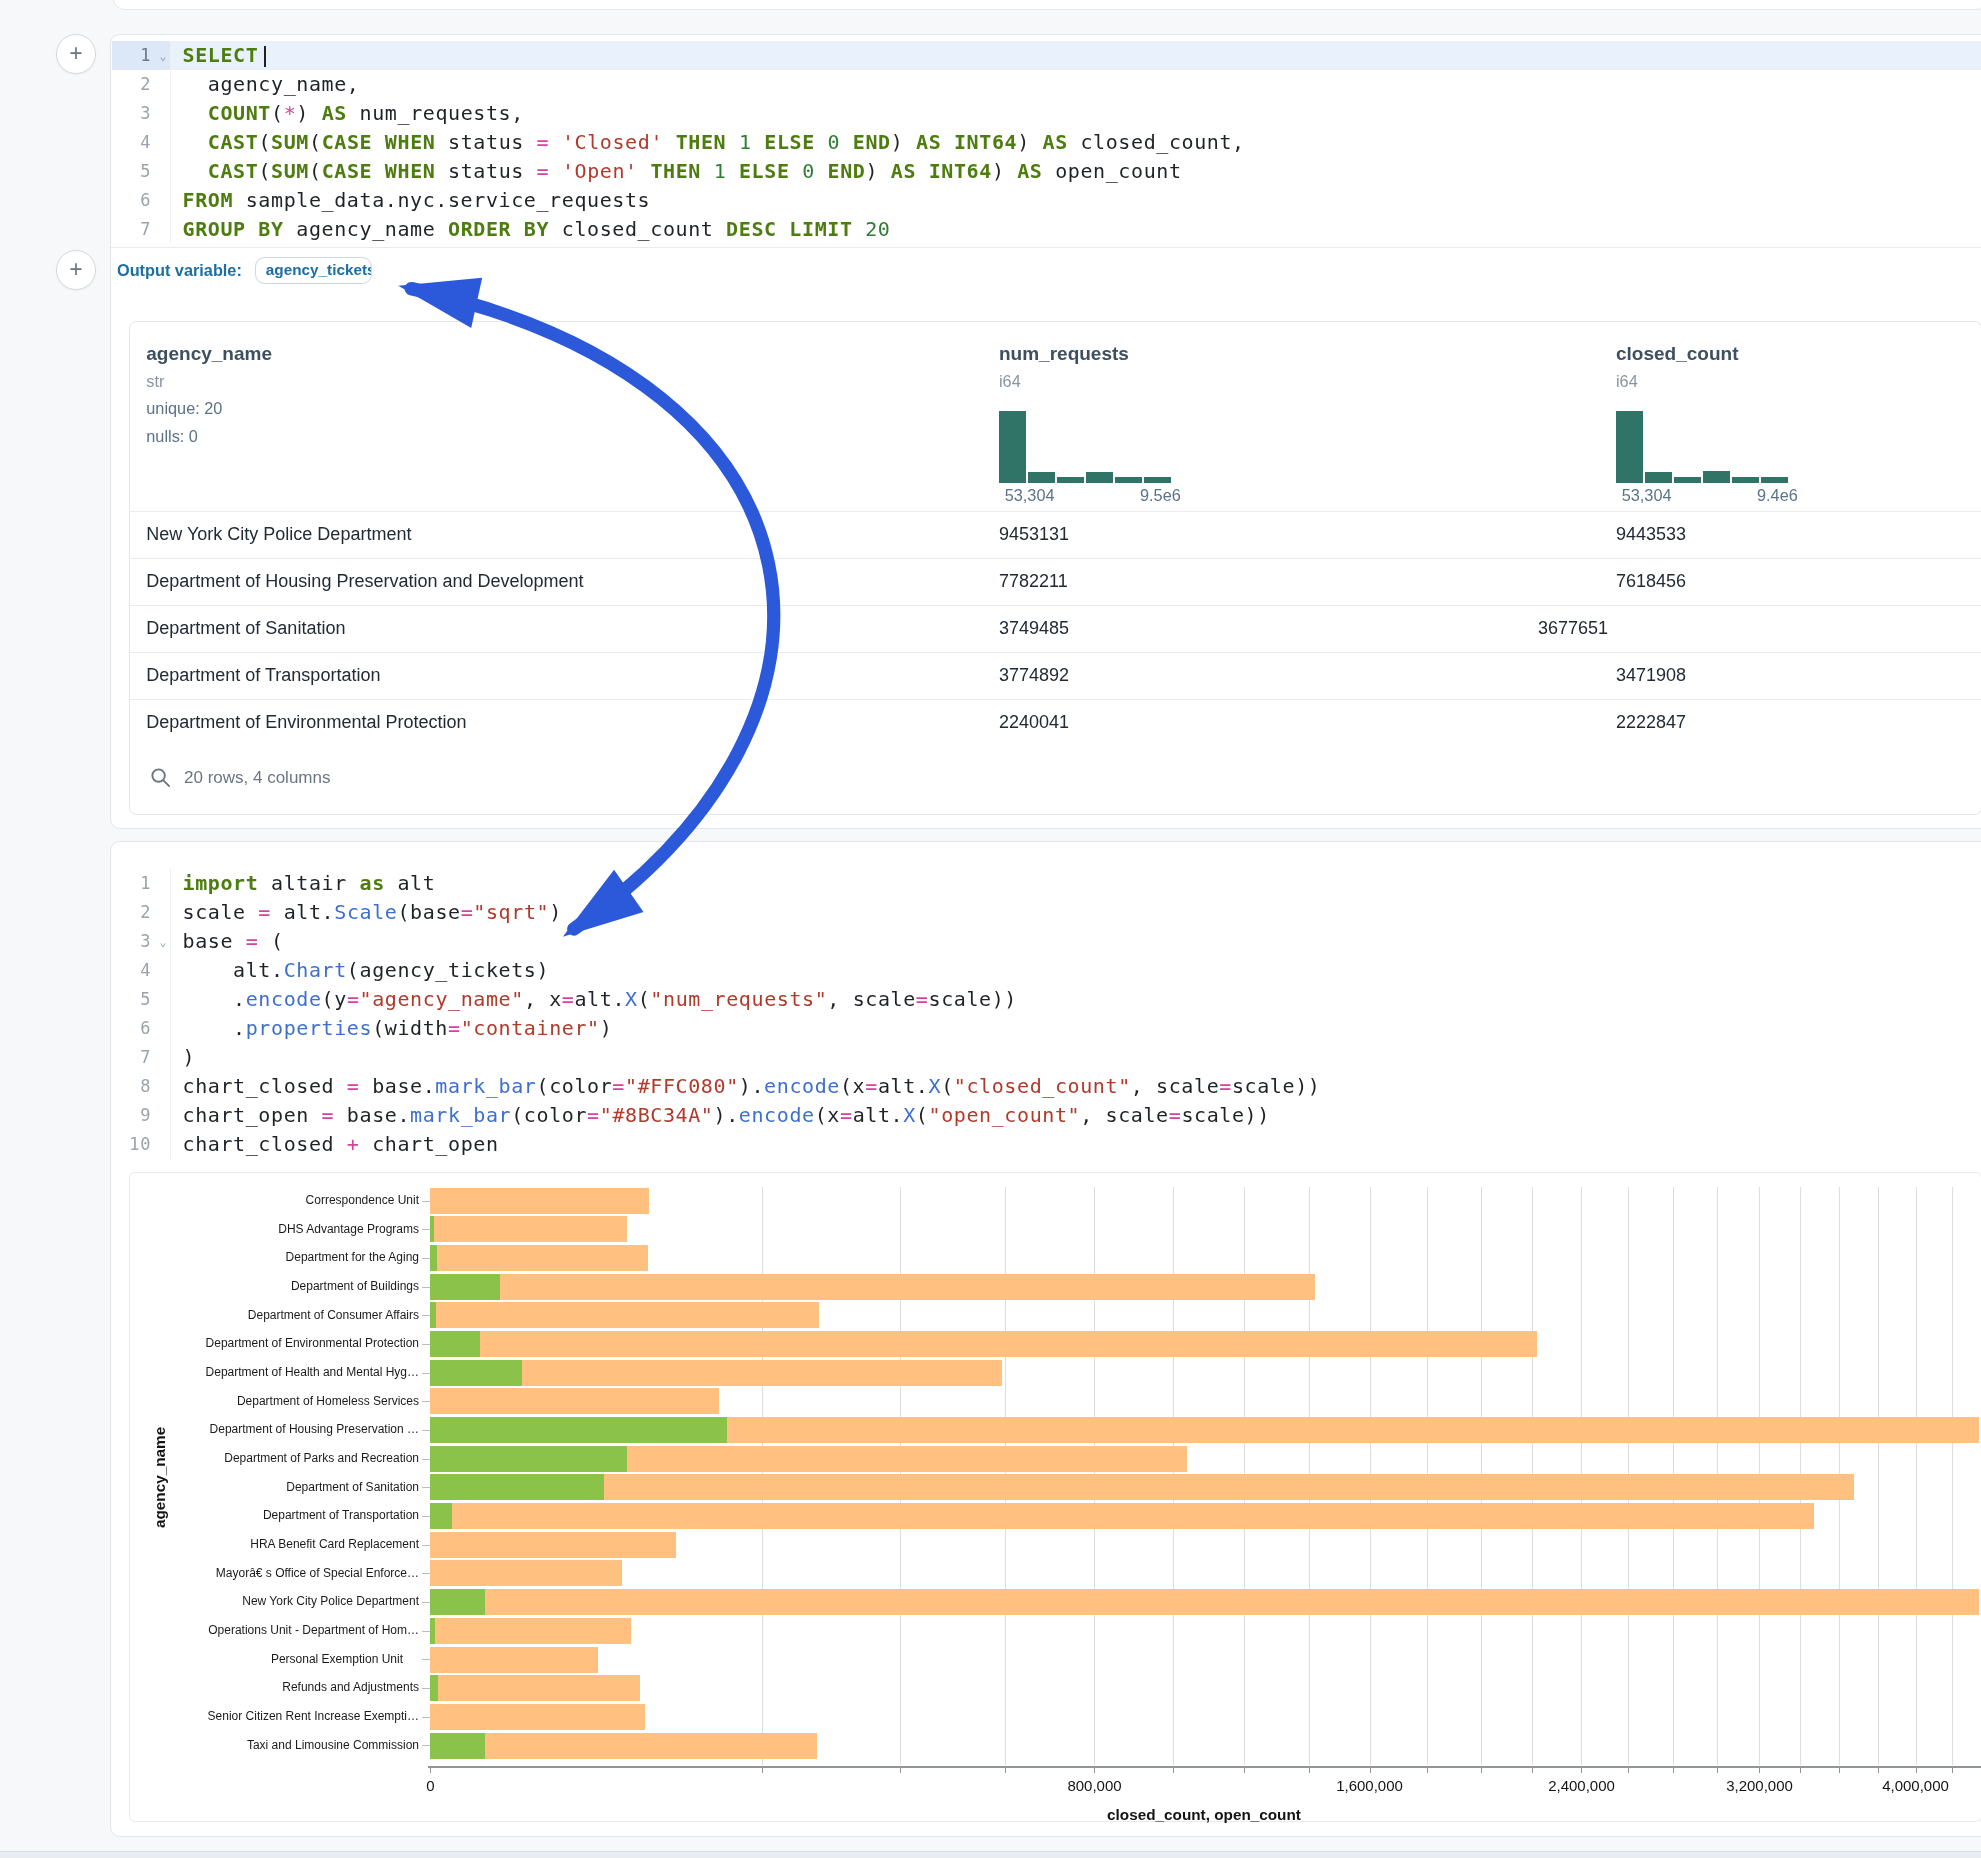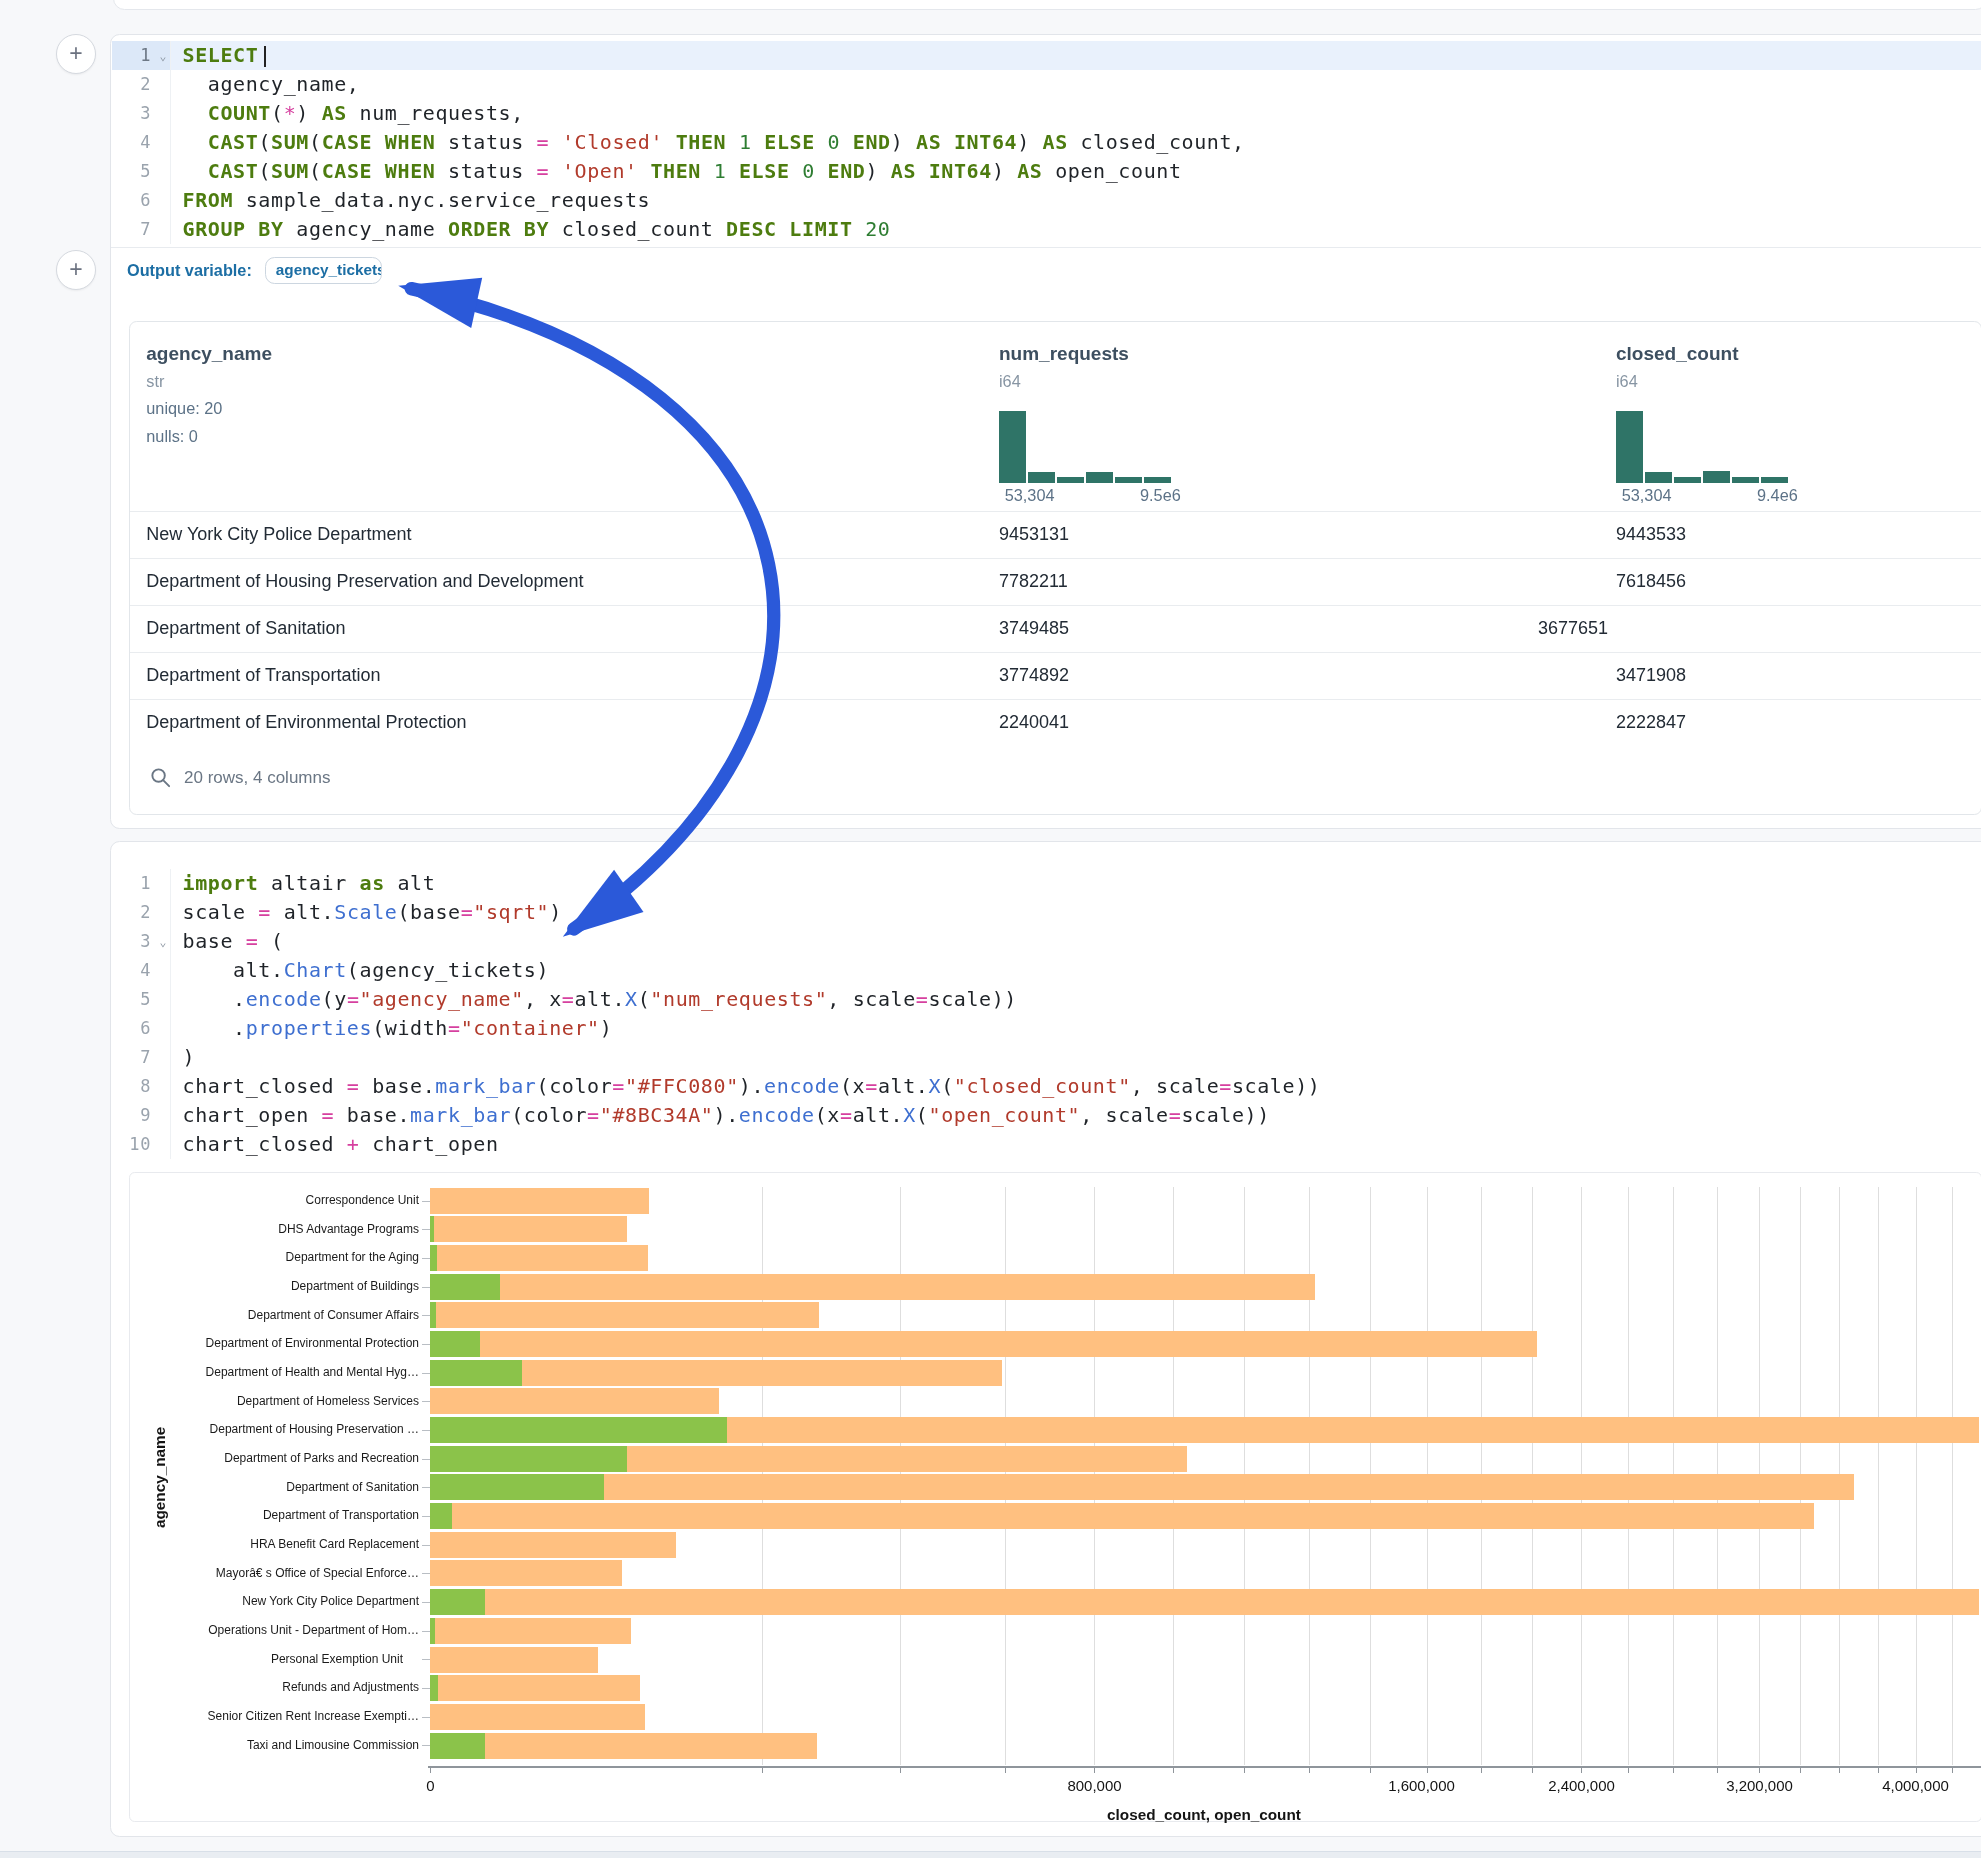--- a/index.html
+++ b/index.html
@@ -33,21 +33,21 @@
   .tk-num { color:#2e7d32; }
   .tk-op { color:#d6409f; }
   .tk-fn { color:#3e6fd0; }
   .tk-d { color:#1f2328; }
   .tk-cursor { display:inline-block; width:1.9px; height:21px; background:#222;
                vertical-align:middle; margin-left:5.7px; }
 
   
   .outvar-row { position:absolute; left:0; right:0; top:212px; height:46px;
                 border-top:1px solid #e8ebef; display:flex; align-items:center; }
-  .outvar-label { margin-left:16px; font-size:16.3px; font-weight:bold; color:#1c6ea4;text-align:right; }
+  .outvar-label { margin-left:6px; font-size:16.3px; font-weight:bold; color:#1c6ea4;text-align:right; }
   .outvar-pill { margin-left:13.4px; max-width:117px; overflow:hidden; white-space:nowrap;
                  border:1px solid #ccd6e0; border-radius:9.6px; padding:2.9px 7.6px 3.8px 9.6px;
                  font-size:15.3px; font-weight:bold; color:#1c6ea4; background:#fff; }
 
   
   .table-card { position:absolute; left:18px; top:286px; width:1853px; height:494px;
                 border:1px solid #e2e6ea; border-radius:7.6px; background:#fff; overflow:hidden; }
   .tbl-header { position:absolute; left:0; top:0; right:0; height:189px; }
   .tbl-col { position:absolute; top:0; }
   .tbl-col .cname { font-size:19px; font-weight:bold; color:#3d4f60; margin-top:21px; }
@@ -315,21 +315,21 @@
       <div class="xtick" style="left: 1673px; top: 1767px;"></div>
       <div class="xtick" style="left: 1717px; top: 1767px;"></div>
       <div class="xtick" style="left: 1759px; top: 1767px;"></div>
       <div class="xtick" style="left: 1800px; top: 1767px;"></div>
       <div class="xtick" style="left: 1839px; top: 1767px;"></div>
       <div class="xtick" style="left: 1878px; top: 1767px;"></div>
       <div class="xtick" style="left: 1916px; top: 1767px;"></div>
       <div class="xtick" style="left: 1952px; top: 1767px;"></div>
       <div class="xlab" style="left: 349px; top: 1777px;">0</div>
       <div class="xlab" style="left: 1013px; top: 1777px;">800,000</div>
-      <div class="xlab" style="left: 1340px; top: 1777px;">1,600,000</div>
+      <div class="xlab" style="left: 1288px; top: 1777px;">1,600,000</div>
       <div class="xlab" style="left: 1500px; top: 1777px;">2,400,000</div>
       <div class="xlab" style="left: 1678px; top: 1777px;">3,200,000</div>
       <div class="xlab" style="left: 1834px; top: 1777px;">4,000,000</div>
       <div class="axis-title-x" style="left: 1013px; top: 1806px;">closed_count, open_count</div>
       <div class="axis-title-y" style="left: 151px; top: 1528px;">agency_name</div>
     </div>
 
   <svg class="arrow-overlay" viewBox="0 0 2073 1944" width="1982" height="1858">
     <defs>
       <marker id="ah" viewBox="0 0 90 70" markerUnits="userSpaceOnUse" markerWidth="90" markerHeight="70" refX="74" refY="35" orient="auto">

